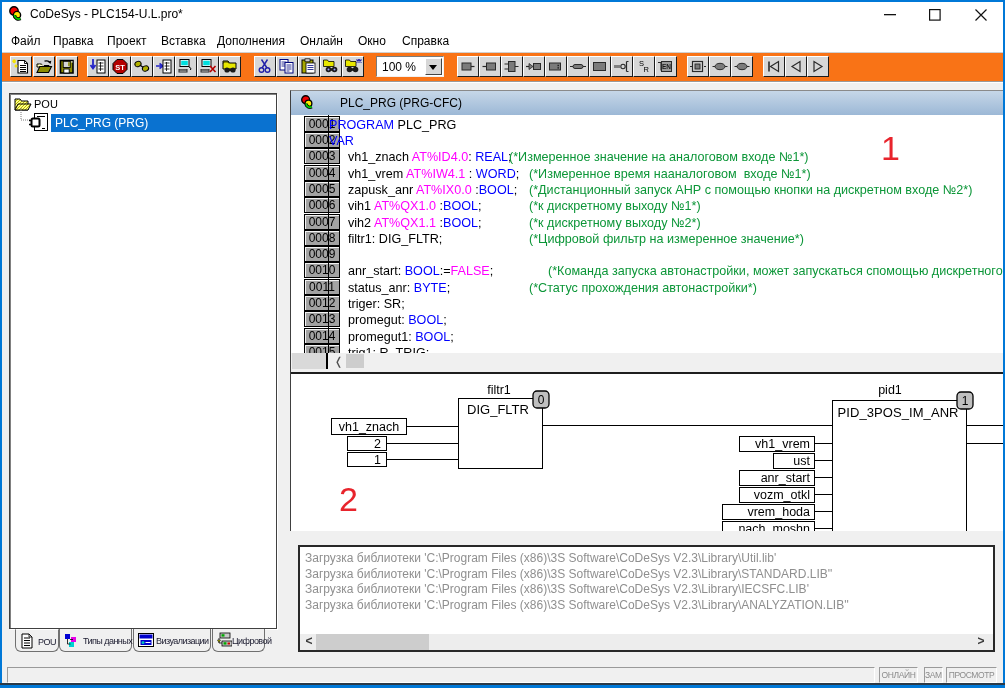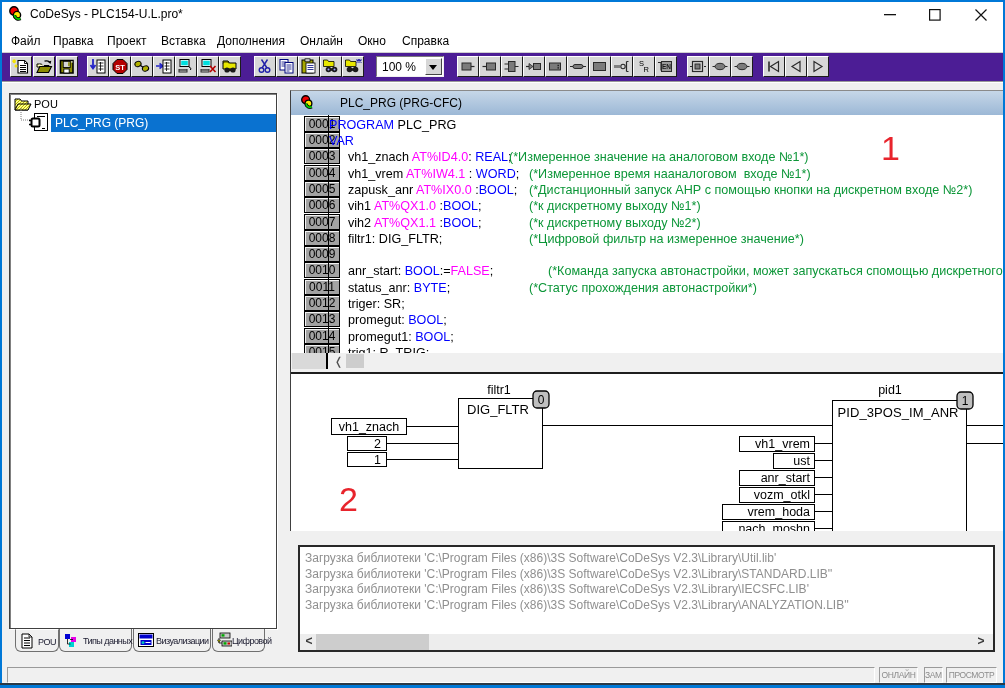--- a/index.html
+++ b/index.html
@@ -14,21 +14,21 @@
 #frameB2{left:0;top:683px;width:1005px;height:2px;background:#2a3a48;z-index:99;}
 
 #titlebar{left:2px;top:2px;width:1001px;height:28px;background:#ffffff;}
 #title-text{left:30px;top:7px;font-size:12px;color:#000;}
 .wbtn{top:8px;color:#111;}
 
 #menubar{left:2px;top:30px;width:1001px;height:22px;background:#ffffff;font-size:12px;color:#000;}
 .mi{position:absolute;top:4px;}
 #menusep{left:2px;top:52px;width:1001px;height:1px;background:#d0d0d0;}
 
-#toolbar{left:2px;top:53px;width:1001px;height:29px;background:#4c1d95;}
+#toolbar{left:2px;top:53px;width:1001px;height:29px;background:#f97316;}
 .tb{position:absolute;top:3px;width:20px;height:19px;background:#d7d7d7;border:1px solid;border-color:#ffffff #1c1c1c #1c1c1c #ffffff;}
 .tb svg{position:absolute;left:1px;top:1px;}
 #tbsep{left:2px;top:81px;width:1001px;height:1px;background:#9a9a9a;}
 #tbsep2{left:2px;top:82px;width:1001px;height:1px;background:#ffffff;}
 
 #combo{left:376px;top:56px;width:68px;height:21px;background:#fff;border:1px solid;border-color:#7b7b7b #f0f0f0 #f0f0f0 #7b7b7b;box-sizing:border-box;}
 #combo .txt{position:absolute;left:5px;top:3px;font-size:12px;}
 #combo .drop{position:absolute;right:1px;top:1px;width:17px;height:17px;background:#d7d7d7;border:1px solid;border-color:#fff #444 #444 #fff;box-sizing:border-box;}
 #combo .drop:after{content:"";position:absolute;left:3px;top:6px;border:4px solid transparent;border-top:5px solid #000;}
 

